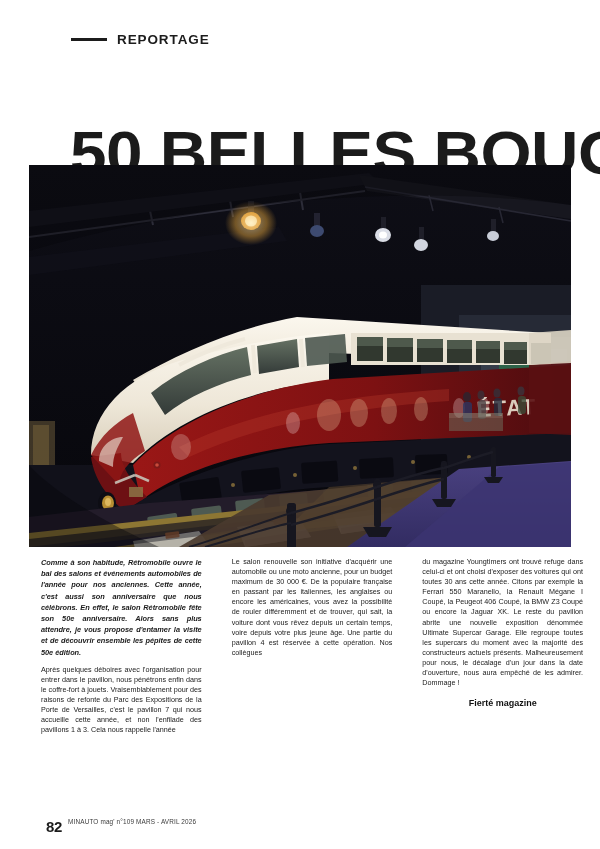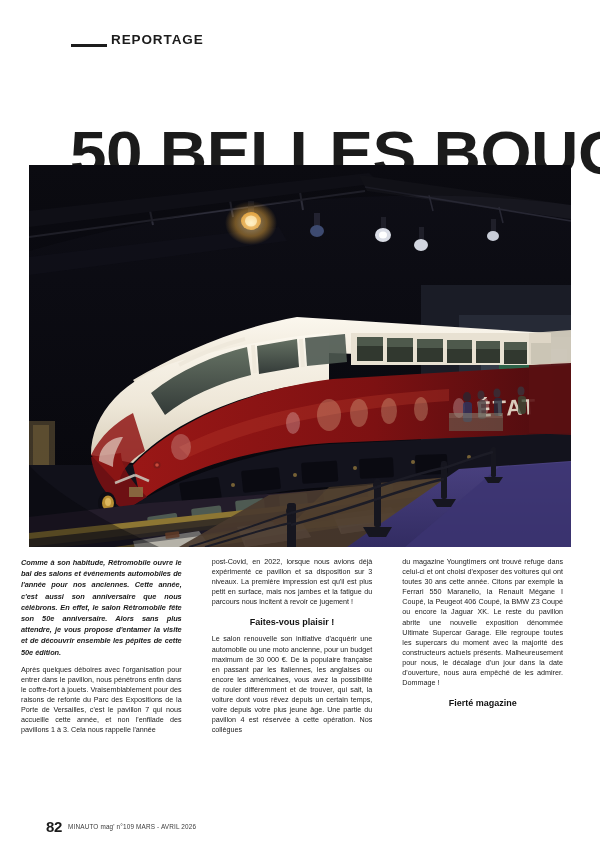--- a/index.html
+++ b/index.html
@@ -15,22 +15,22 @@
     font-family: "Liberation Sans", sans-serif;
     overflow: hidden;
   }
 
   
   .kicker {
     position: absolute;
     left: 71px;
     top: 32px;
     display: flex;
-    align-items: flex-end;
-    gap: 4px;
+    align-items: center;
+    gap: 10px;
   }
   .kicker-rule {
     width: 36px;
     height: 3px;
     background: #1c1c1c;
   }
   .kicker-label {
     font-family: "Liberation Sans", sans-serif;
     font-weight: bold;
     font-size: 13.5px;
@@ -63,21 +63,21 @@
     width: 542px;
     height: 382px;
     overflow: hidden;
     background: #07070c;
   }
   .photo svg { display: block; }
 
   
   .cols {
     position: absolute;
-    left: 21px;
+    left: 41px;
     top: 557px;
     width: 542px;
     height: 245px;
     display: flex;
     gap: 30px;
   }
   .col {
     width: 171px;
     position: relative;
   }
@@ -107,21 +107,21 @@
     text-align: center;
     margin: 9px 0 6px 0;
   }
 
   
   .footer {
     position: absolute;
     left: 46px;
     bottom: 14px;
     display: flex;
-    align-items: center;
+    align-items: flex-start;
     gap: 6px;
   }
   .folio {
     font-family: "Liberation Sans", sans-serif;
     font-weight: bold;
     font-size: 15px;
     color: #1b1b1b;
     letter-spacing: -0.3px;
   }
   .imprint {
@@ -464,22 +464,20 @@
   </div>
 
   <div class="cols">
 
     <div class="col">
       <p class="body-text intro">Comme à son habitude, Rétromobile ouvre le bal des salons et événements automobiles de l'année pour nos anciennes. Cette année, c'est aussi son anniversaire que nous célébrons. En effet, le salon Rétromobile fête son 50e anniversaire. Alors sans plus attendre, je vous propose d'entamer la visite et de découvrir ensemble les pépites de cette 50e édition.</p>
       <p class="body-text">Après quelques déboires avec l'organisation pour entrer dans le pavillon, nous pénétrons enfin dans le coffre-fort à jouets. Vraisemblablement pour des raisons de refonte du Parc des Expositions de la Porte de Versailles, c'est le pavillon 7 qui nous accueille cette année, et non l'enfilade des pavillons 1 à 3. Cela nous rappelle l'année</p>
     </div>
 
     <div class="col">
-      <p class="body-text">post-Covid, en 2022, lorsque nous avions déjà expérimenté ce pavillon et sa disposition sur 3 niveaux. La première impression est qu'il est plus petit en surface, mais nos jambes et la fatigue du parcours nous incitent à revoir ce jugement !</p>
-      <h2 class="subhead">Faites-vous plaisir !</h2>
       <p class="body-text">Le salon renouvelle son initiative d'acquérir une automobile ou une moto ancienne, pour un budget maximum de 30 000 €. De la populaire française en passant par les italiennes, les anglaises ou encore les américaines, vous avez la possibilité de rouler différemment et de trouver, qui sait, la voiture dont vous rêvez depuis un certain temps, voire depuis votre plus jeune âge. Une partie du pavillon 4 est réservée à cette opération. Nos collègues</p>
     </div>
 
     <div class="col">
       <p class="body-text">du magazine Youngtimers ont trouvé refuge dans celui-ci et ont choisi d'exposer des voitures qui ont toutes 30 ans cette année. Citons par exemple la Ferrari 550 Maranello, la Renault Mégane I Coupé, la Peugeot 406 Coupé, la BMW Z3 Coupé ou encore la Jaguar XK. Le reste du pavillon abrite une nouvelle exposition dénommée Ultimate Supercar Garage. Elle regroupe toutes les supercars du moment avec la majorité des constructeurs actuels présents. Malheureusement pour nous, le décalage d'un jour dans la date d'ouverture, nous aura empêché de les admirer. Dommage !</p>
       <h2 class="subhead">Fierté magazine</h2>
     </div>
 
   </div>
 

